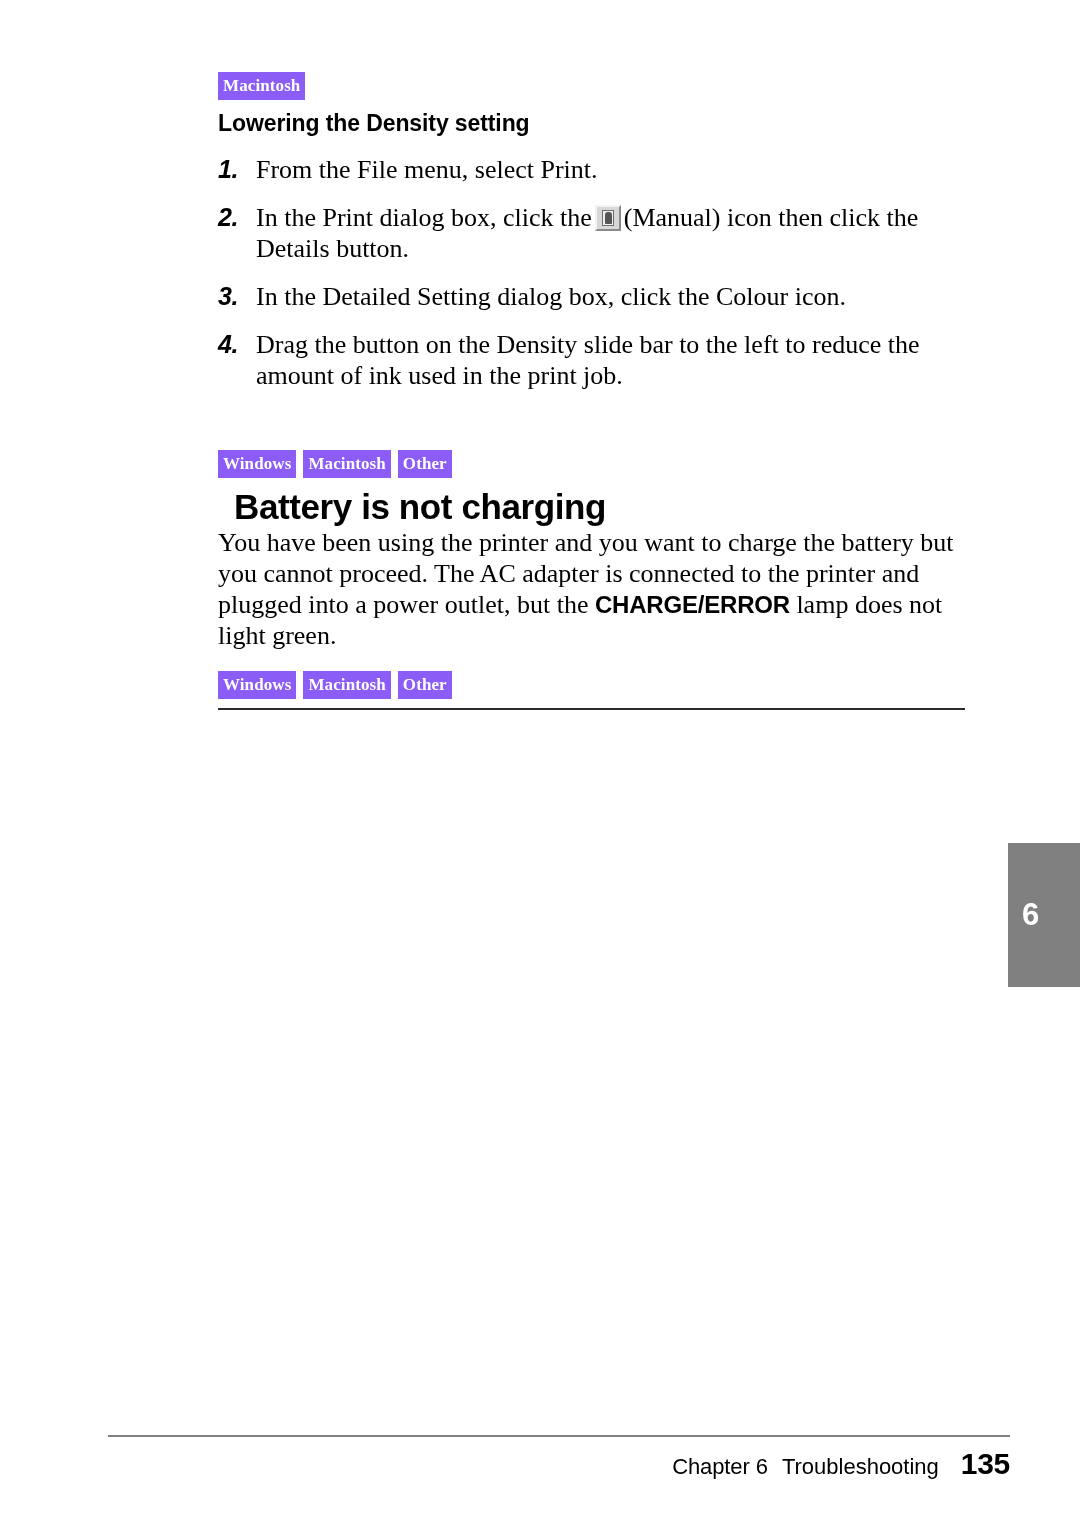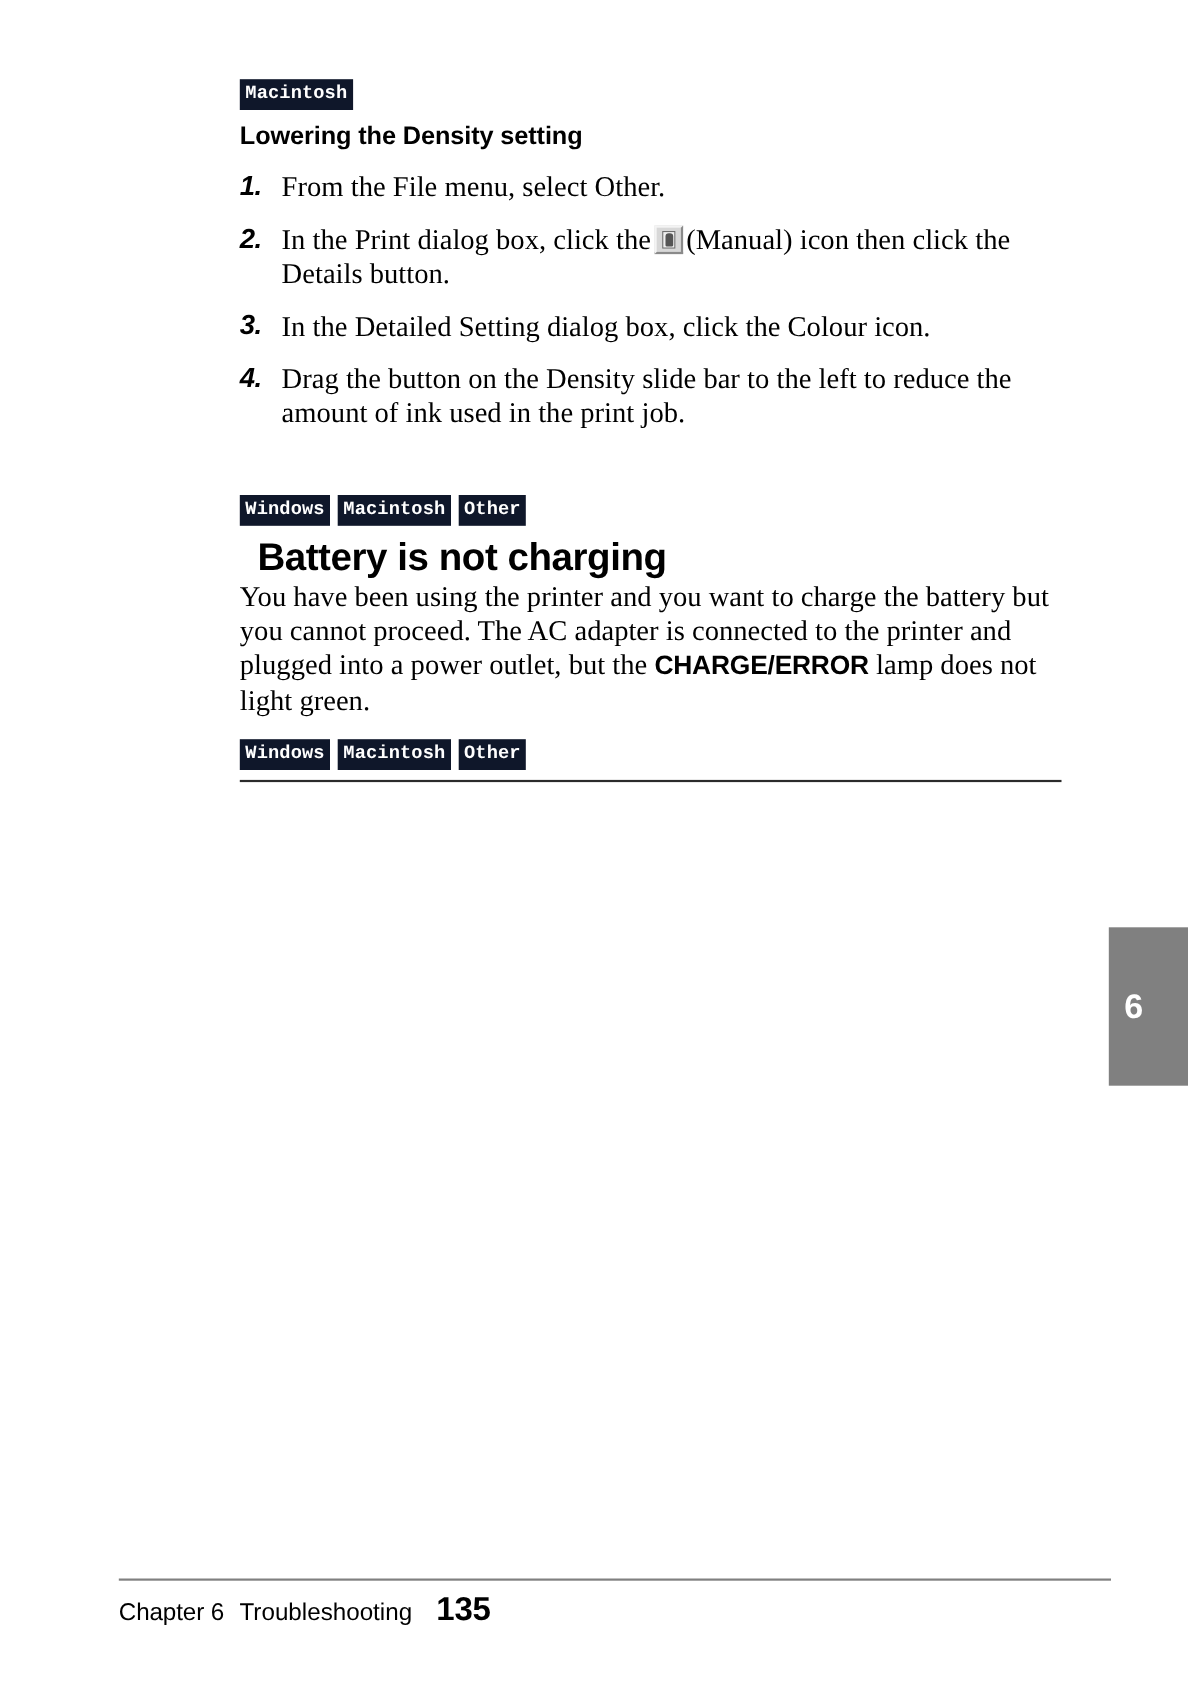--- a/index.html
+++ b/index.html
@@ -30,23 +30,23 @@
   }
 
   
   .tag-row {
     display: flex;
     align-items: flex-start;
     gap: 7px;
   }
   .tag {
     display: inline-block;
-    background: #0f172a;
+    background: #8b5cf6;
     color: #ffffff;
-    font-family: Liberation Mono, monospace;
+    font-family: Liberation Serif, serif;
     font-weight: bold;
     font-size: 17px;
     line-height: 1;
     padding: 5px 5px 6px 5px;
     letter-spacing: 0.1px;
     white-space: nowrap;
   }
 
   
   .h-sub {
@@ -188,20 +188,21 @@
     background: #808080;
   }
   .footer {
     position: absolute;
     left: 108px;
     top: 1447px;
     width: 902px;
     font-family: "Liberation Sans", "DejaVu Sans", sans-serif;
     font-size: 22px;
     display: flex;
+    justify-content: flex-end;
     align-items: baseline;
     gap: 0;
   }
   .footer-chapter { letter-spacing: -0.1px; }
   .footer-sep { display: inline-block; width: 14px; }
   .footer-page {
     font-weight: bold;
     font-size: 30px;
     margin-left: 22px;
     letter-spacing: -0.3px;
@@ -220,21 +221,21 @@
       <span class="tag">Macintosh</span>
     </div>
 
     <div class="h-sub">Lowering the Density setting</div>
 
     <div class="steps">
 
       <div class="step">
         <div class="step-num">1.</div>
         <div class="step-body">
-          <span>From the File menu, select Other.</span>
+          <span>From the File menu, select Print.</span>
         </div>
       </div>
 
       <div class="step">
         <div class="step-num">2.</div>
         <div class="step-body"><span>In the Print dialog box, click the</span><span class="inline-icon"><span class="glyph-page"></span><span class="glyph-fig"></span></span><span>(Manual) icon then click the Details button.</span></div>
       </div>
 
       <div class="step">
         <div class="step-num">3.</div>

